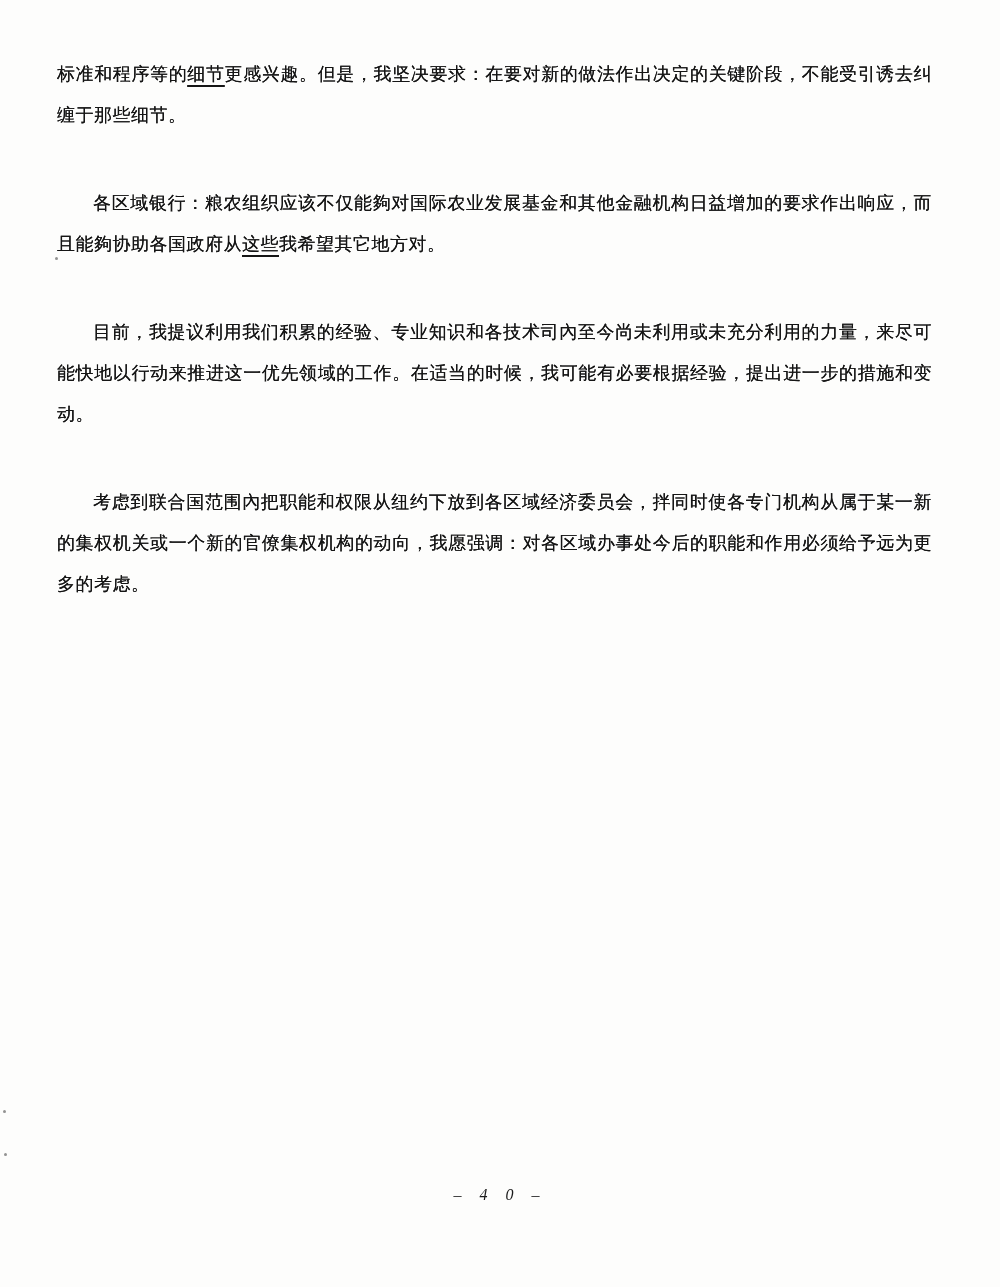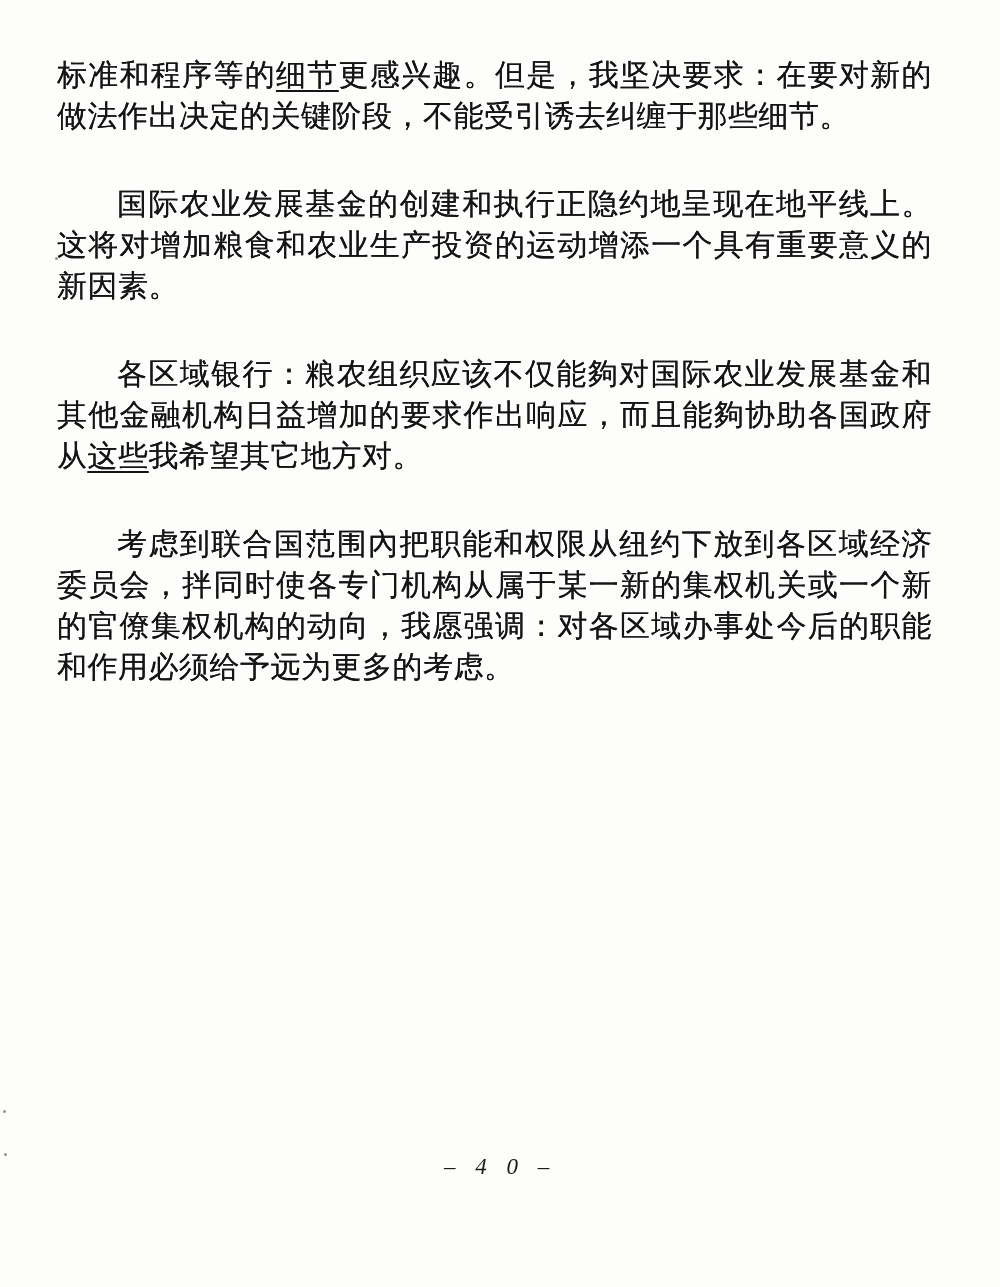--- a/index.html
+++ b/index.html
@@ -17,45 +17,45 @@
     overflow: hidden;
   }
   .doc {
     position: absolute;
     left: 57px;
     top: 54px;
     width: 891px;
   }
   .doc p {
     margin: 0 16px 47px 0;
-    font-size: 30px;
+    font-size: 18px;
     line-height: 41px;
     text-align: justify;
     letter-spacing: 0.5px;
     
     text-shadow: 0 0 0.4px #222;
   }
   .doc p.indent {
     text-indent: 2em;
   }
   .doc p:last-child {
     margin-bottom: 0;
   }
   .u {
     text-decoration: underline;
     text-decoration-thickness: 2px;
     text-underline-offset: 5px;
   }
   .page-number {
     position: absolute;
-    top: 1154px;
+    top: 1186px;
     left: 0;
     width: 100%;
     text-align: center;
-    font-size: 23px;
+    font-size: 16px;
     font-style: italic;
     letter-spacing: 7px;
     color: #1b1b1b;
   }
   
   .speck {
     position: absolute;
     background: #3a3a3a;
     border-radius: 50%;
     width: 3px;
@@ -63,22 +63,22 @@
     opacity: 0.55;
   }
 </style>
 </head>
 <body>
 
 <div class="page">
 
   <main class="doc" id="doc-body">
       <p><span>标准和程序等的</span><span class="u">细节</span><span>更感兴趣。但是，我坚决要求：在要对新的做法作出决定的关键阶段，不能受引诱去纠缠于那些细节。</span></p>
-      <p class="indent"><span>国际农业发展基金的创建和执行正隐约地呈现在地平线上。这将对增加粮食和农业生产投资的运动增添一个具有重要意义的新因素。</span></p>
       <p class="indent"><span>各区域银行：粮农组织应该不仅能夠对国际农业发展基金和其他金融机构日益增加的要求作出响应，而且能夠协助各国政府从</span><span class="u">这些</span><span>我希望其它地方对。</span></p>
+      <p class="indent"><span>目前，我提议利用我们积累的经验、专业知识和各技术司內至今尚未利用或未充分利用的力量，来尽可能快地以行动来推进这一优先领域的工作。在适当的时候，我可能有必要根据经验，提出进一步的措施和变动。</span></p>
       <p class="indent"><span>考虑到联合国范围內把职能和权限从纽约下放到各区域经济委员会，拌同时使各专门机构从属于某一新的集权机关或一个新的官僚集权机构的动向，我愿强调：对各区域办事处今后的职能和作用必须给予远为更多的考虑。</span></p>
     </main>
 
   <div class="page-number">– 4 0 –</div>
 
   <div id="specks-layer">
       <div class="speck" style="left: 55px; top: 257px;"></div>
       <div class="speck" style="left: 3px; top: 1110px;"></div>
       <div class="speck" style="left: 4px; top: 1153px;"></div>
     </div>

